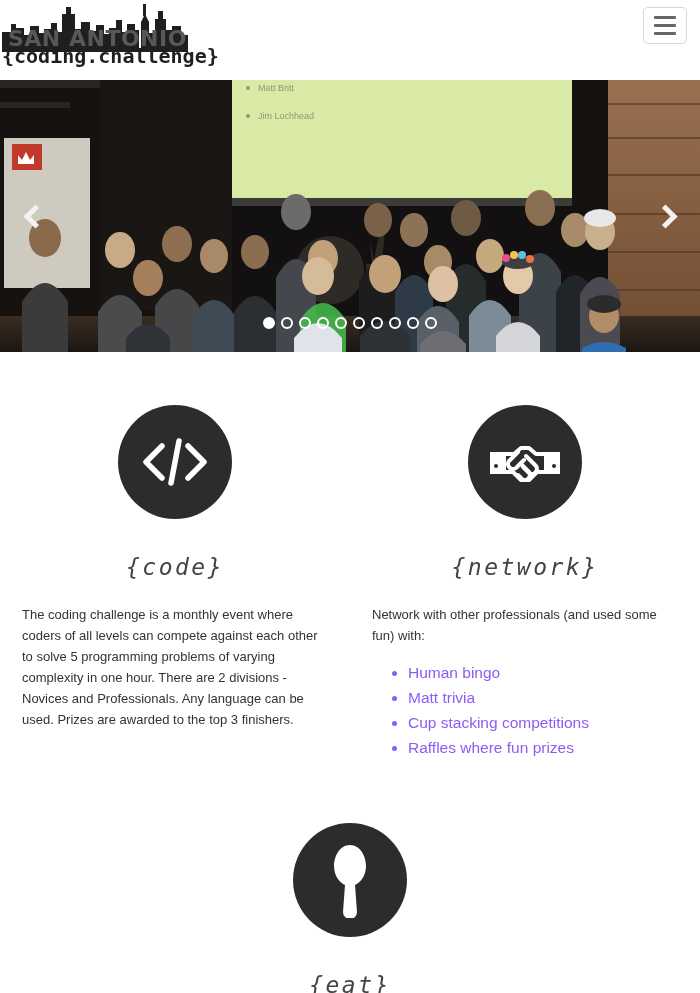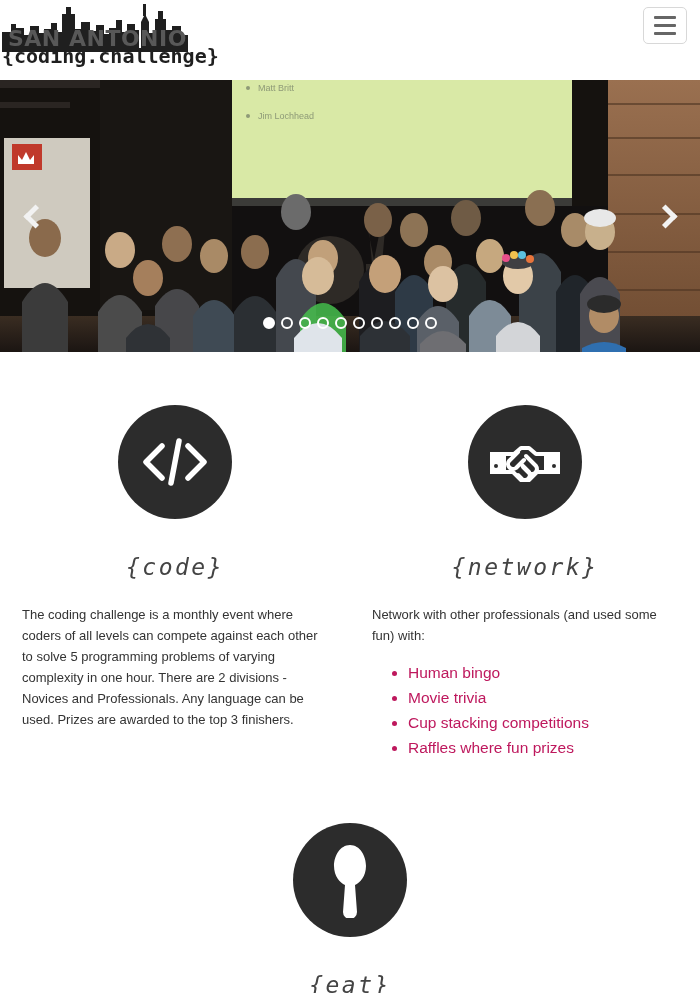--- a/index.html
+++ b/index.html
@@ -185,21 +185,21 @@
     font-size: 13px;
     line-height: 1.62;
     color: #333333;
     margin: 24px 0 0 0;
   }
   .feat-list {
     margin: 14px 0 0 0;
     padding-left: 36px;
     font-size: 15.5px;
     line-height: 1.62;
-    color: #be185d;
+    color: #8b5cf6;
   }
   .feat-list li { margin: 0; }
 
   .row-2 { margin-top: 62px; }
 </style>
 </head>
 <body>
 
 <div class="header">
 
@@ -464,21 +464,21 @@
             <path d="M30 16 l-9 9 a5 5 0 0 0 7 7 l8 -8"></path>
             <path d="M38 20 l10 10 a5 5 0 0 1 -7 7 l-6 -6"></path>
             <path d="M34 29 l7 7 a5 5 0 0 1 -7 7 l-4 -4"></path>
           </g>
         </svg>
       </div>
       <h3 class="feat-title">{network}</h3>
       <p class="feat-body">Network with other professionals (and used some fun) with:</p>
       <ul class="feat-list">
         <li>Human bingo</li>
-        <li>Movie trivia</li>
+        <li>Matt trivia</li>
         <li>Cup stacking competitions</li>
         <li>Raffles where fun prizes</li>
       </ul>
     </div>
   </div>
 
   <div class="row row-2">
     <div class="col-center">
       <div class="icon-circle">
         <svg width="44" height="76" viewBox="0 0 44 76" xmlns="http://www.w3.org/2000/svg">

